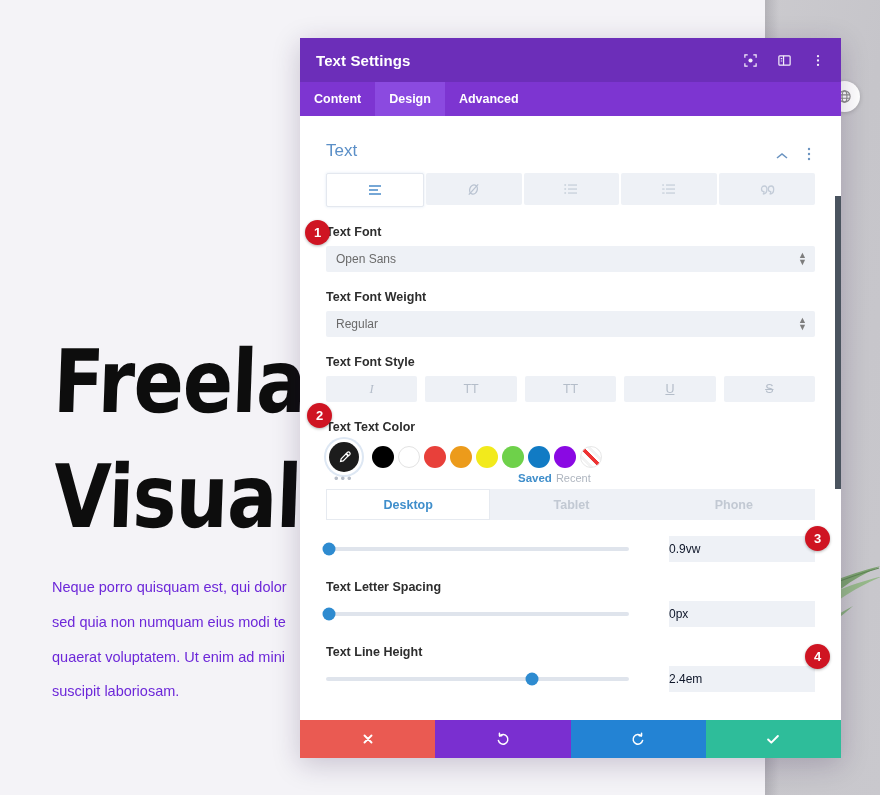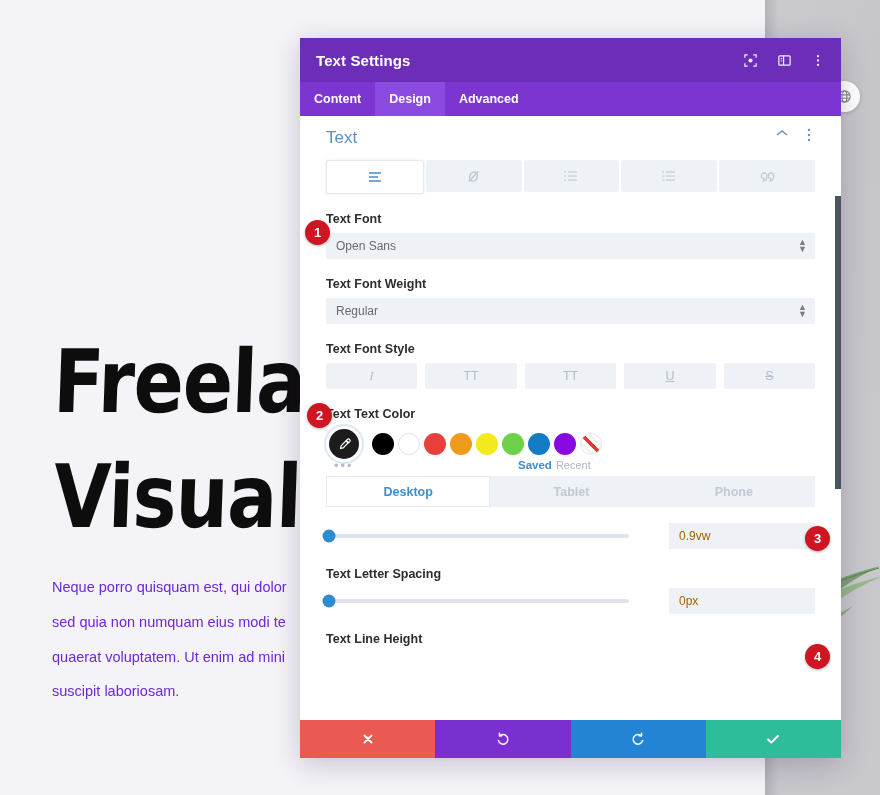--- a/index.html
+++ b/index.html
@@ -153,22 +153,22 @@
   #modal-scroll {
     position: absolute;
     inset: 0;
     padding: 0 26px 0 26px;
     overflow: hidden;
   }
 
   
   #section-head {
     display: flex;
-    align-items: flex-start;
-    padding-top: 12px;
+    align-items: flex-end;
+    padding-top: 25px;
     padding-bottom: 6px;
   }
   #section-title {
     color: #5b8fc7;
     font-size: 17px;
     flex: 1 1 auto;
     font-weight: 400;
   }
   .sec-ctl {
     color: #6a93c0;
@@ -369,24 +369,24 @@
     background: #2e8bd0;
     transform: translate(-50%, -50%);
     cursor: grab;
   }
   .slider-value {
     width: 146px;
     height: 26px;
     background: #eef1f6;
     display: flex;
     align-items: center;
-    padding-left: 10px;
+    padding-left: 0;
     box-sizing: border-box;
     font-size: 12px;
-    color: #a16207;
+    color: #0f172a;
     border-radius: 0;
     flex: 0 0 auto;
     cursor: text;
   }
 
   
   #modal-scrollbar-track {
     position: absolute;
     right: 0px;
     top: 0px;
@@ -638,20 +638,26 @@
 
       <div class="field-label">Text Letter Spacing</div>
       <div class="slider-row" style="margin-top:5px">
         <div class="slider-track">
           <div class="slider-knob" style="left:1%"></div>
         </div>
         <div class="slider-value">0px</div>
       </div>
 
       <div class="field-label">Text Line Height</div>
+      <div class="slider-row" style="margin-top:6px">
+        <div class="slider-track">
+          <div class="slider-knob" style="left:68%"></div>
+        </div>
+        <div class="slider-value">2.4em</div>
+      </div>
 
     </div>
 
     <div id="modal-scrollbar-track">
       <div id="modal-scrollbar-thumb"></div>
     </div>
   </div>
 
   <div id="modal-footer">
     <div class="foot-btn" style="background:#ea5a52">

